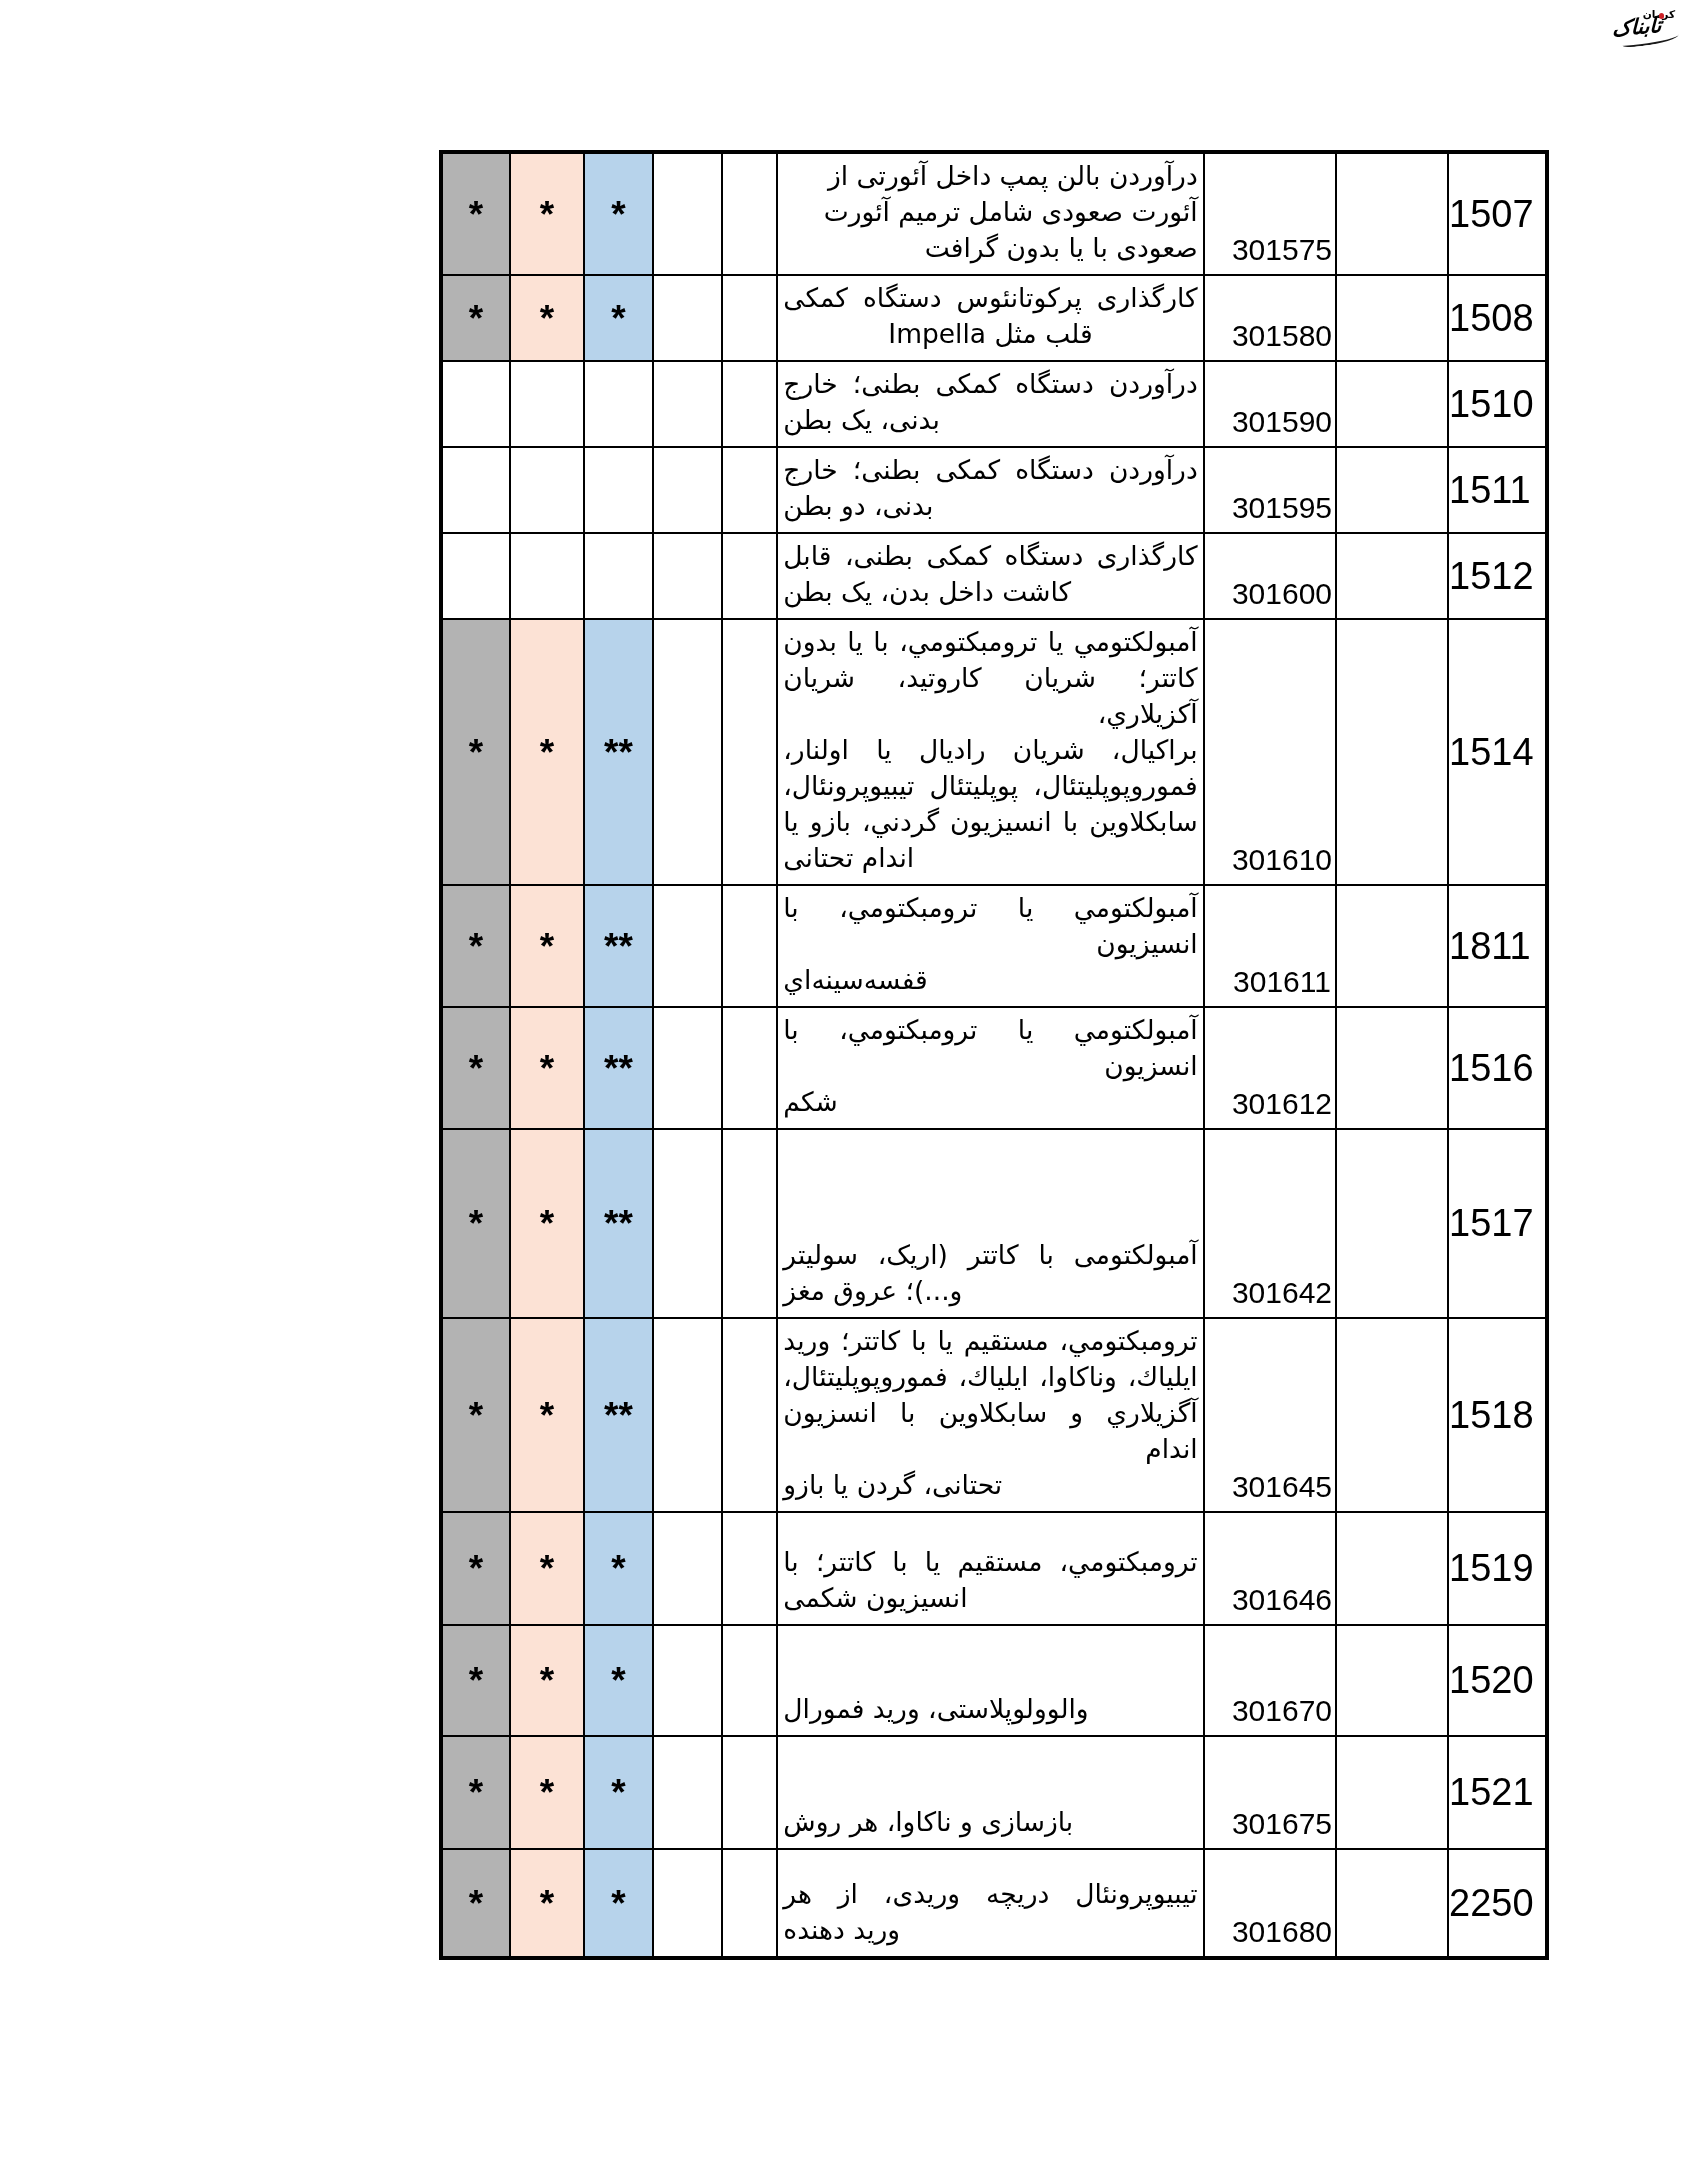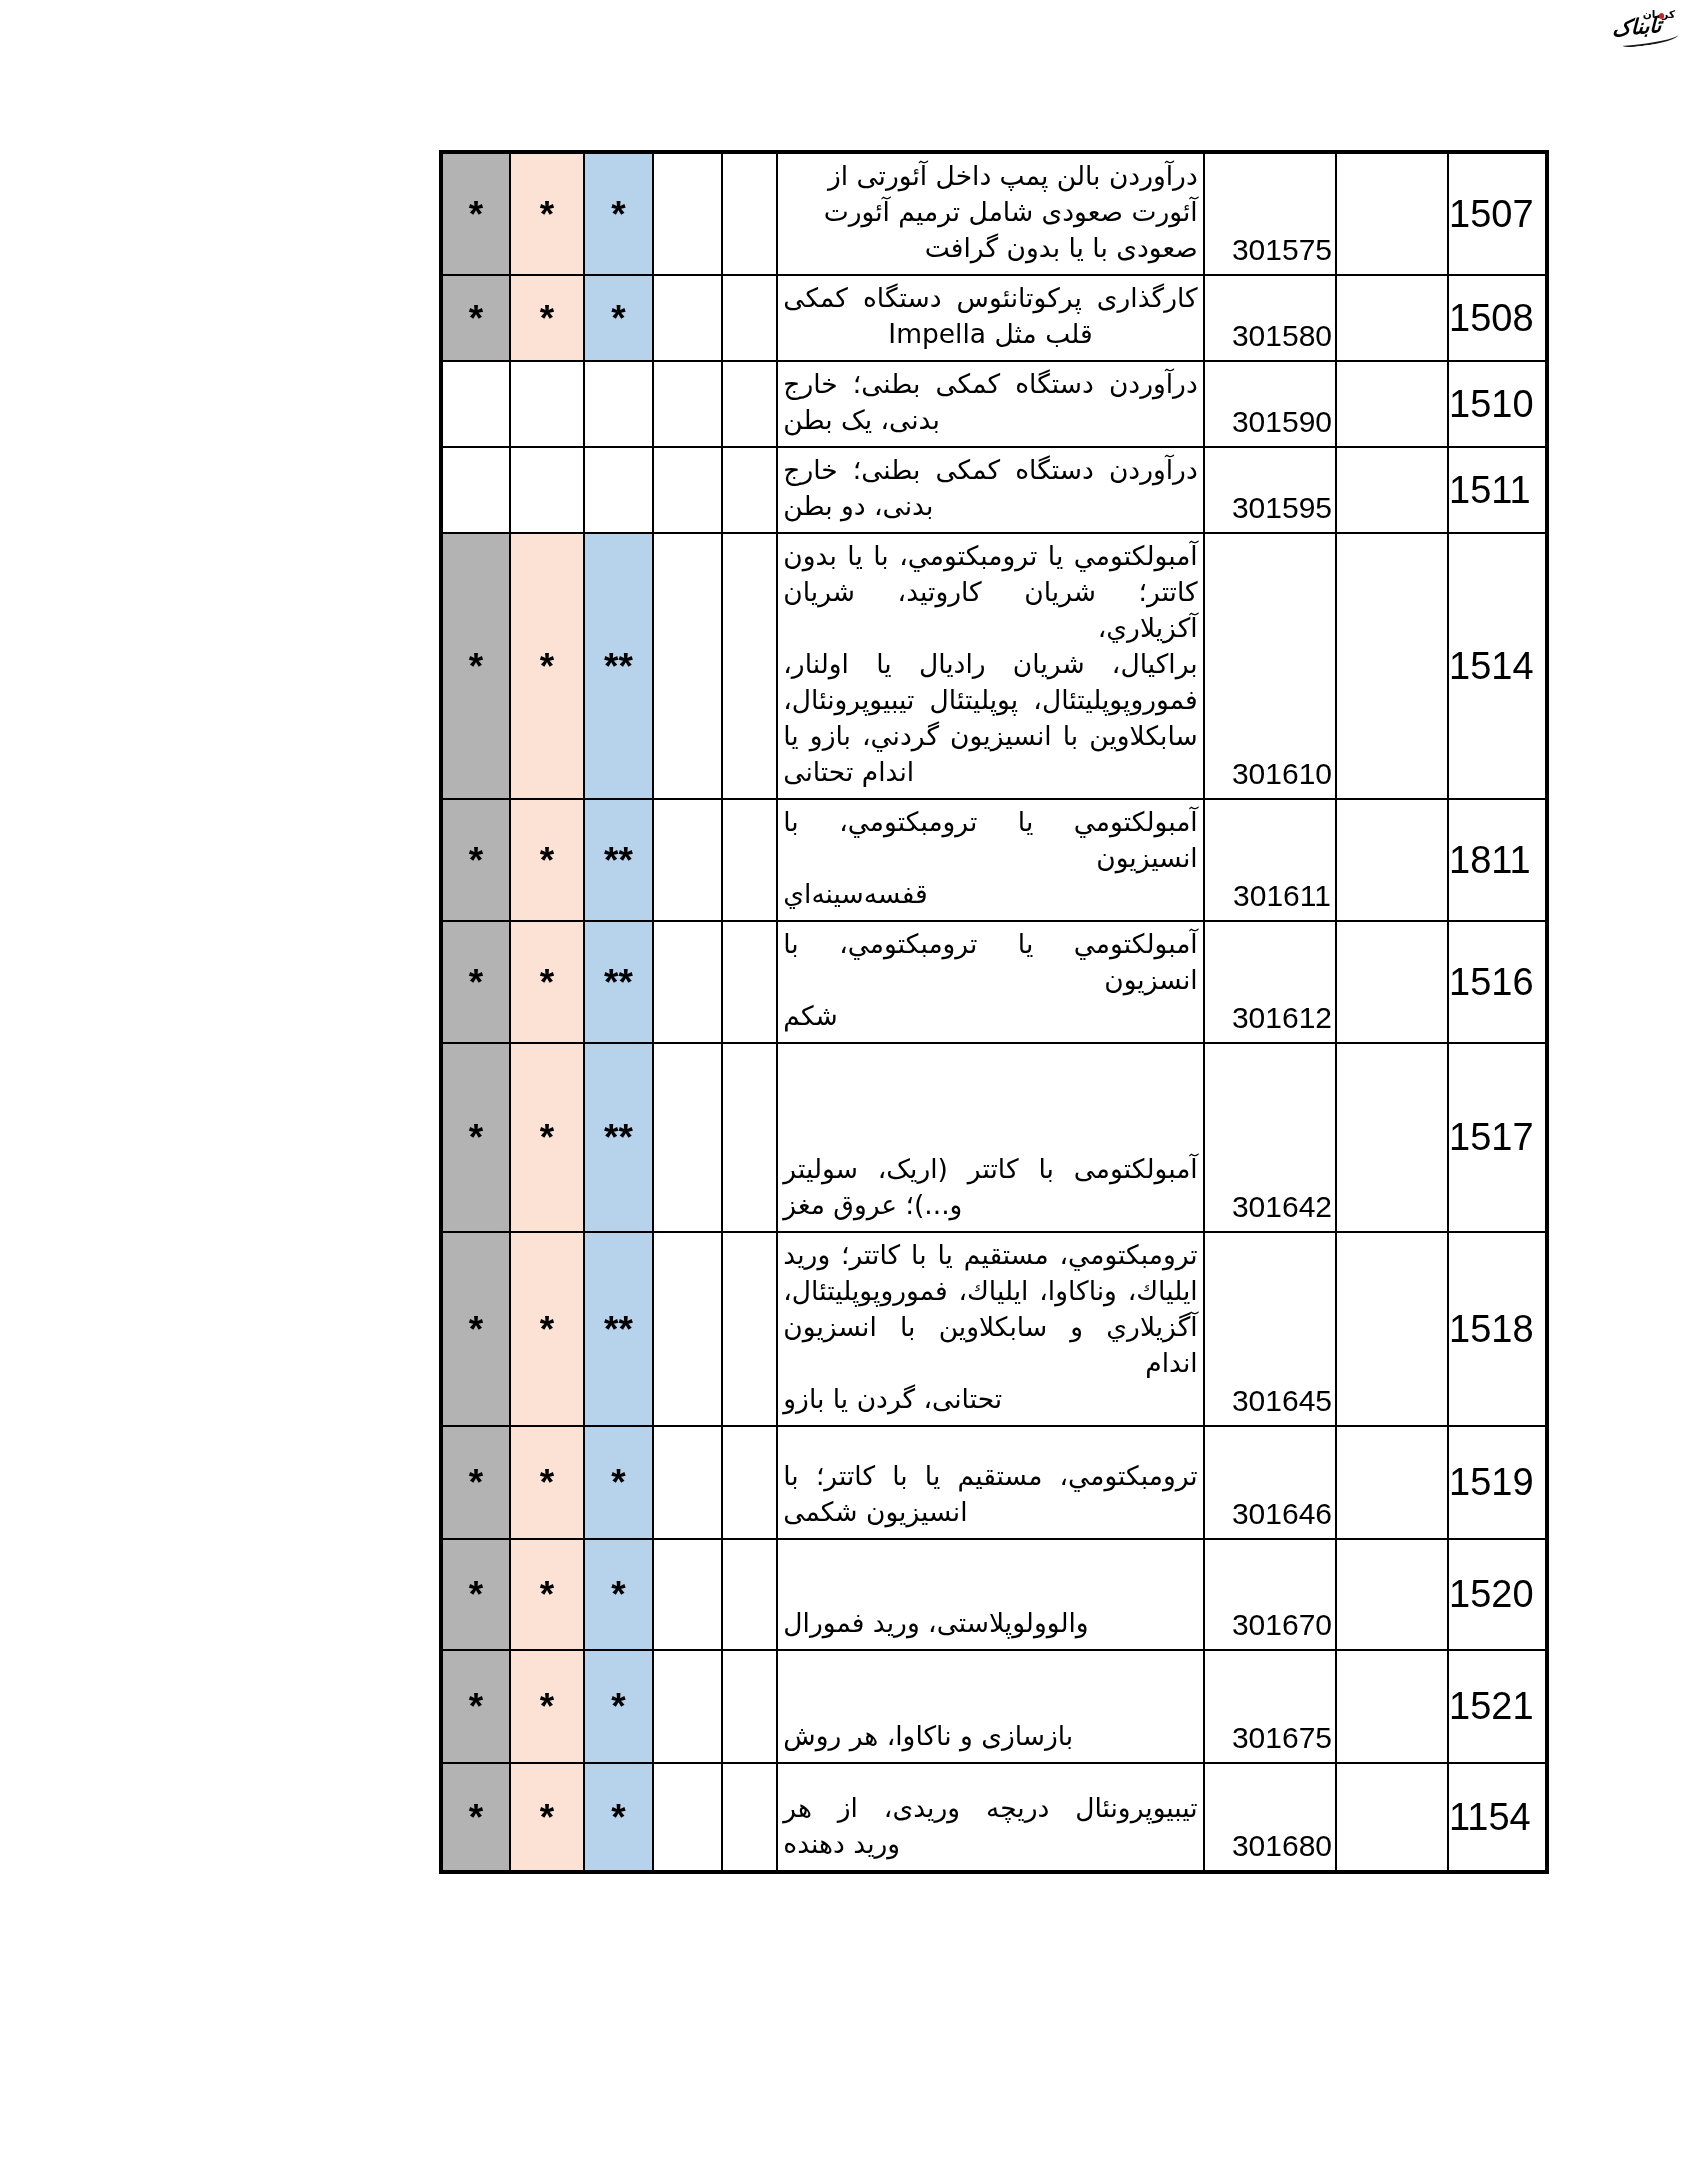--- a/index.html
+++ b/index.html
@@ -132,20 +132,34 @@
       <td class="spacer"></td>
       <td class="spacer"></td>
       <td class="desc">
             <div class="ln">درآوردن دستگاه کمکی بطنی؛ خارج</div>
             <div class="ln last-left">بدنی، دو بطن</div>
           </td>
       <td class="code">301595</td>
       <td class="spacer"></td>
       <td class="rownum">1511</td>
     </tr>
+        <tr style="height: 73px;">
+      <td class="mark m-gray"></td>
+      <td class="mark m-peach"></td>
+      <td class="mark m-blue"></td>
+      <td class="spacer"></td>
+      <td class="spacer"></td>
+      <td class="desc">
+            <div class="ln">کارگذاری دستگاه کمکی بطنی، قابل</div>
+            <div class="ln last-left">کاشت داخل بدن، یک بطن</div>
+          </td>
+      <td class="code">301600</td>
+      <td class="spacer"></td>
+      <td class="rownum">1512</td>
+    </tr>
         <tr class="colored" style="height: 225px;">
       <td class="mark m-gray">*</td>
       <td class="mark m-peach">*</td>
       <td class="mark m-blue">**</td>
       <td class="spacer"></td>
       <td class="spacer"></td>
       <td class="desc">
             <div class="ln">آمبولکتومي یا ترومبکتومي، با یا بدون</div>
             <div class="ln">کاتتر؛ شریان کاروتید، شریان آکزیلاري،</div>
             <div class="ln">براکیال، شریان رادیال یا اولنار،</div>
@@ -260,19 +274,19 @@
       <td class="mark m-peach">*</td>
       <td class="mark m-blue">*</td>
       <td class="spacer"></td>
       <td class="spacer"></td>
       <td class="desc">
             <div class="ln">تیبیوپرونئال دریچه وریدی، از هر</div>
             <div class="ln last-left">ورید دهنده</div>
           </td>
       <td class="code">301680</td>
       <td class="spacer"></td>
-      <td class="rownum">1154</td>
+      <td class="rownum">2250</td>
     </tr>
       </tbody>
   </table>
 
 </div>
 
 
 </body></html>

